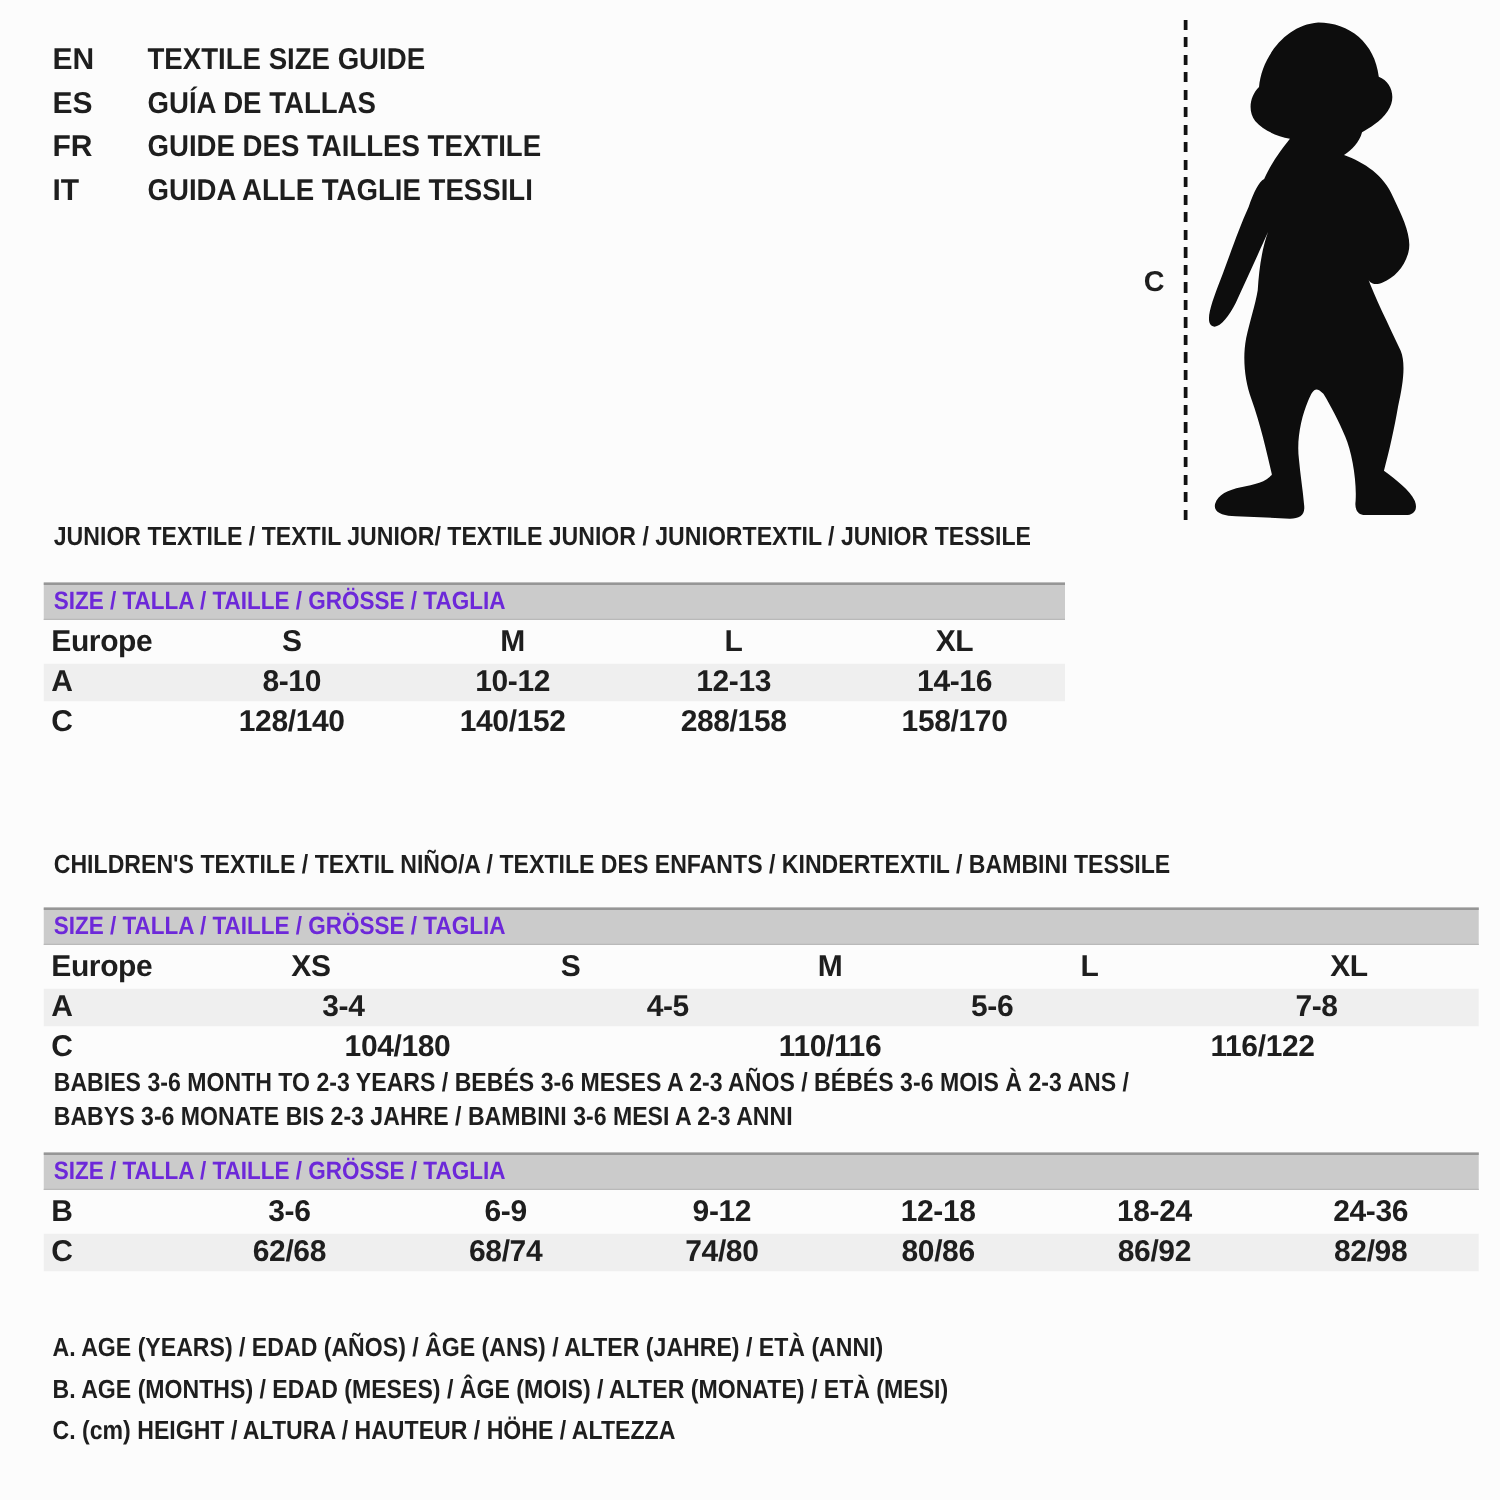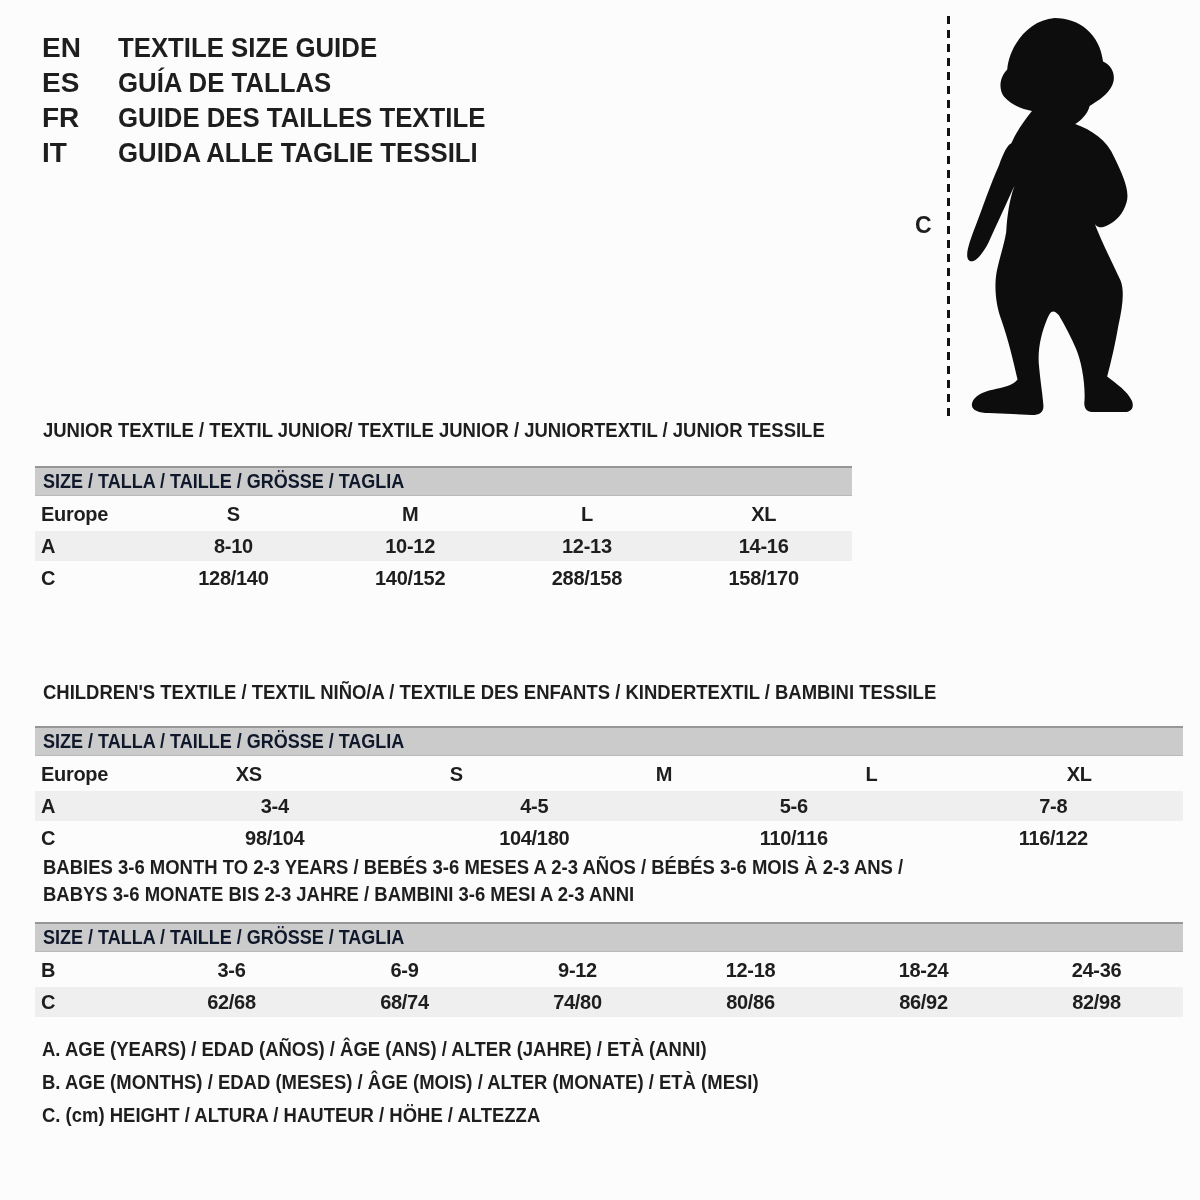--- a/index.html
+++ b/index.html
@@ -8,21 +8,21 @@
     position:relative;
     width:1200px; height:1200px;
     background:#fcfcfc;
     font-family:"Liberation Sans", sans-serif;
     font-weight:bold;
     color:#1e1e1e;
     overflow:hidden;
   }
   
   .lang-block { position:absolute; left:42px; top:30px; }
-  .lang-row { display:flex; height:35px; line-height:35px; font-size:28px; }
+  .lang-row { display:flex; height:35px; line-height:35px; font-size:24px; }
   .lang-code { width:76px; flex:0 0 76px; }
   .lang-title { white-space:nowrap; transform:scaleX(0.92); transform-origin:0 50%; }
 
   
   .dash-line {
     position:absolute; left:947px; top:16px; width:3px; height:402px;
     background:repeating-linear-gradient(to bottom, #121212 0 8px, transparent 8px 14px);
   }
   .fig-label { position:absolute; left:915px; top:212px; font-size:23px; }
   .silhouette { position:absolute; left:966px; top:16px; width:170px; height:404px; }
@@ -37,36 +37,36 @@
     transform:scaleX(0.88); transform-origin:0 50%;
     margin-left:8px;
   }
   .sec-title + .sec-title { line-height:31px; }
   .sec-babies .sec-title { line-height:31px; margin-top:-4px; }
   .size-bar {
     height:30px; margin-top:25px;
     background:#cbcbcb;
     border-top:2px solid #969696;
     border-bottom:1px solid #b9b9b9;
-    color:#0f172a;
+    color:#6d28d9;
     font-size:20px; line-height:26px;
     padding-left:8px;
   }
   .size-bar .bar-text { display:inline-block; transform:scaleX(0.9); transform-origin:0 50%; white-space:nowrap; }
   .sec-children .size-bar { margin-top:23px; }
   .sec-babies   .size-bar { margin-top:13px; }
-  .t-row { display:flex; height:30px; line-height:30px; font-size:20px; margin-top:2px; letter-spacing:-0.3px;align-items:center; }
+  .t-row { display:flex; height:30px; line-height:30px; font-size:24px; margin-top:2px; letter-spacing:-0.3px;align-items:center; }
   .t-row:first-of-type { margin-top:3px; }
   .size-bar + .t-row { margin-top:3px; }
   .t-label { flex:0 0 110px; width:110px; padding-left:6px; text-align:left; }
   .t-cell { flex:1; text-align:center; }
   .shaded { background:#efefef; }
 
   
-  .legend { position:absolute; left:42px; top:1032px; }
+  .legend { position:absolute; left:42px; top:1062px; }
   .legend-line {
     font-size:21px; line-height:33px; white-space:nowrap;
     transform:scaleX(0.88); transform-origin:0 50%;
   }
 </style>
 </head>
 <body>
 
 <div class="page">
 
@@ -176,21 +176,20 @@
     </div>
     <div class="t-row shaded">
       <div class="t-label">A</div>
       <div class="t-cell">3-4</div>
       <div class="t-cell">4-5</div>
       <div class="t-cell">5-6</div>
       <div class="t-cell">7-8</div>
     </div>
     <div class="t-row">
       <div class="t-label">C</div>
-      <div class="t-cell">98/104</div>
       <div class="t-cell">104/180</div>
       <div class="t-cell">110/116</div>
       <div class="t-cell">116/122</div>
     </div>
   </div>
 
   <div class="section sec-babies">
     <div class="sec-title">BABIES 3-6 MONTH TO 2-3 YEARS / BEBÉS 3-6 MESES A 2-3 AÑOS / BÉBÉS 3-6 MOIS À 2-3 ANS /</div>
     <div class="sec-title">BABYS 3-6 MONATE BIS 2-3 JAHRE / BAMBINI 3-6 MESI A 2-3 ANNI</div>
     <div class="size-bar">

